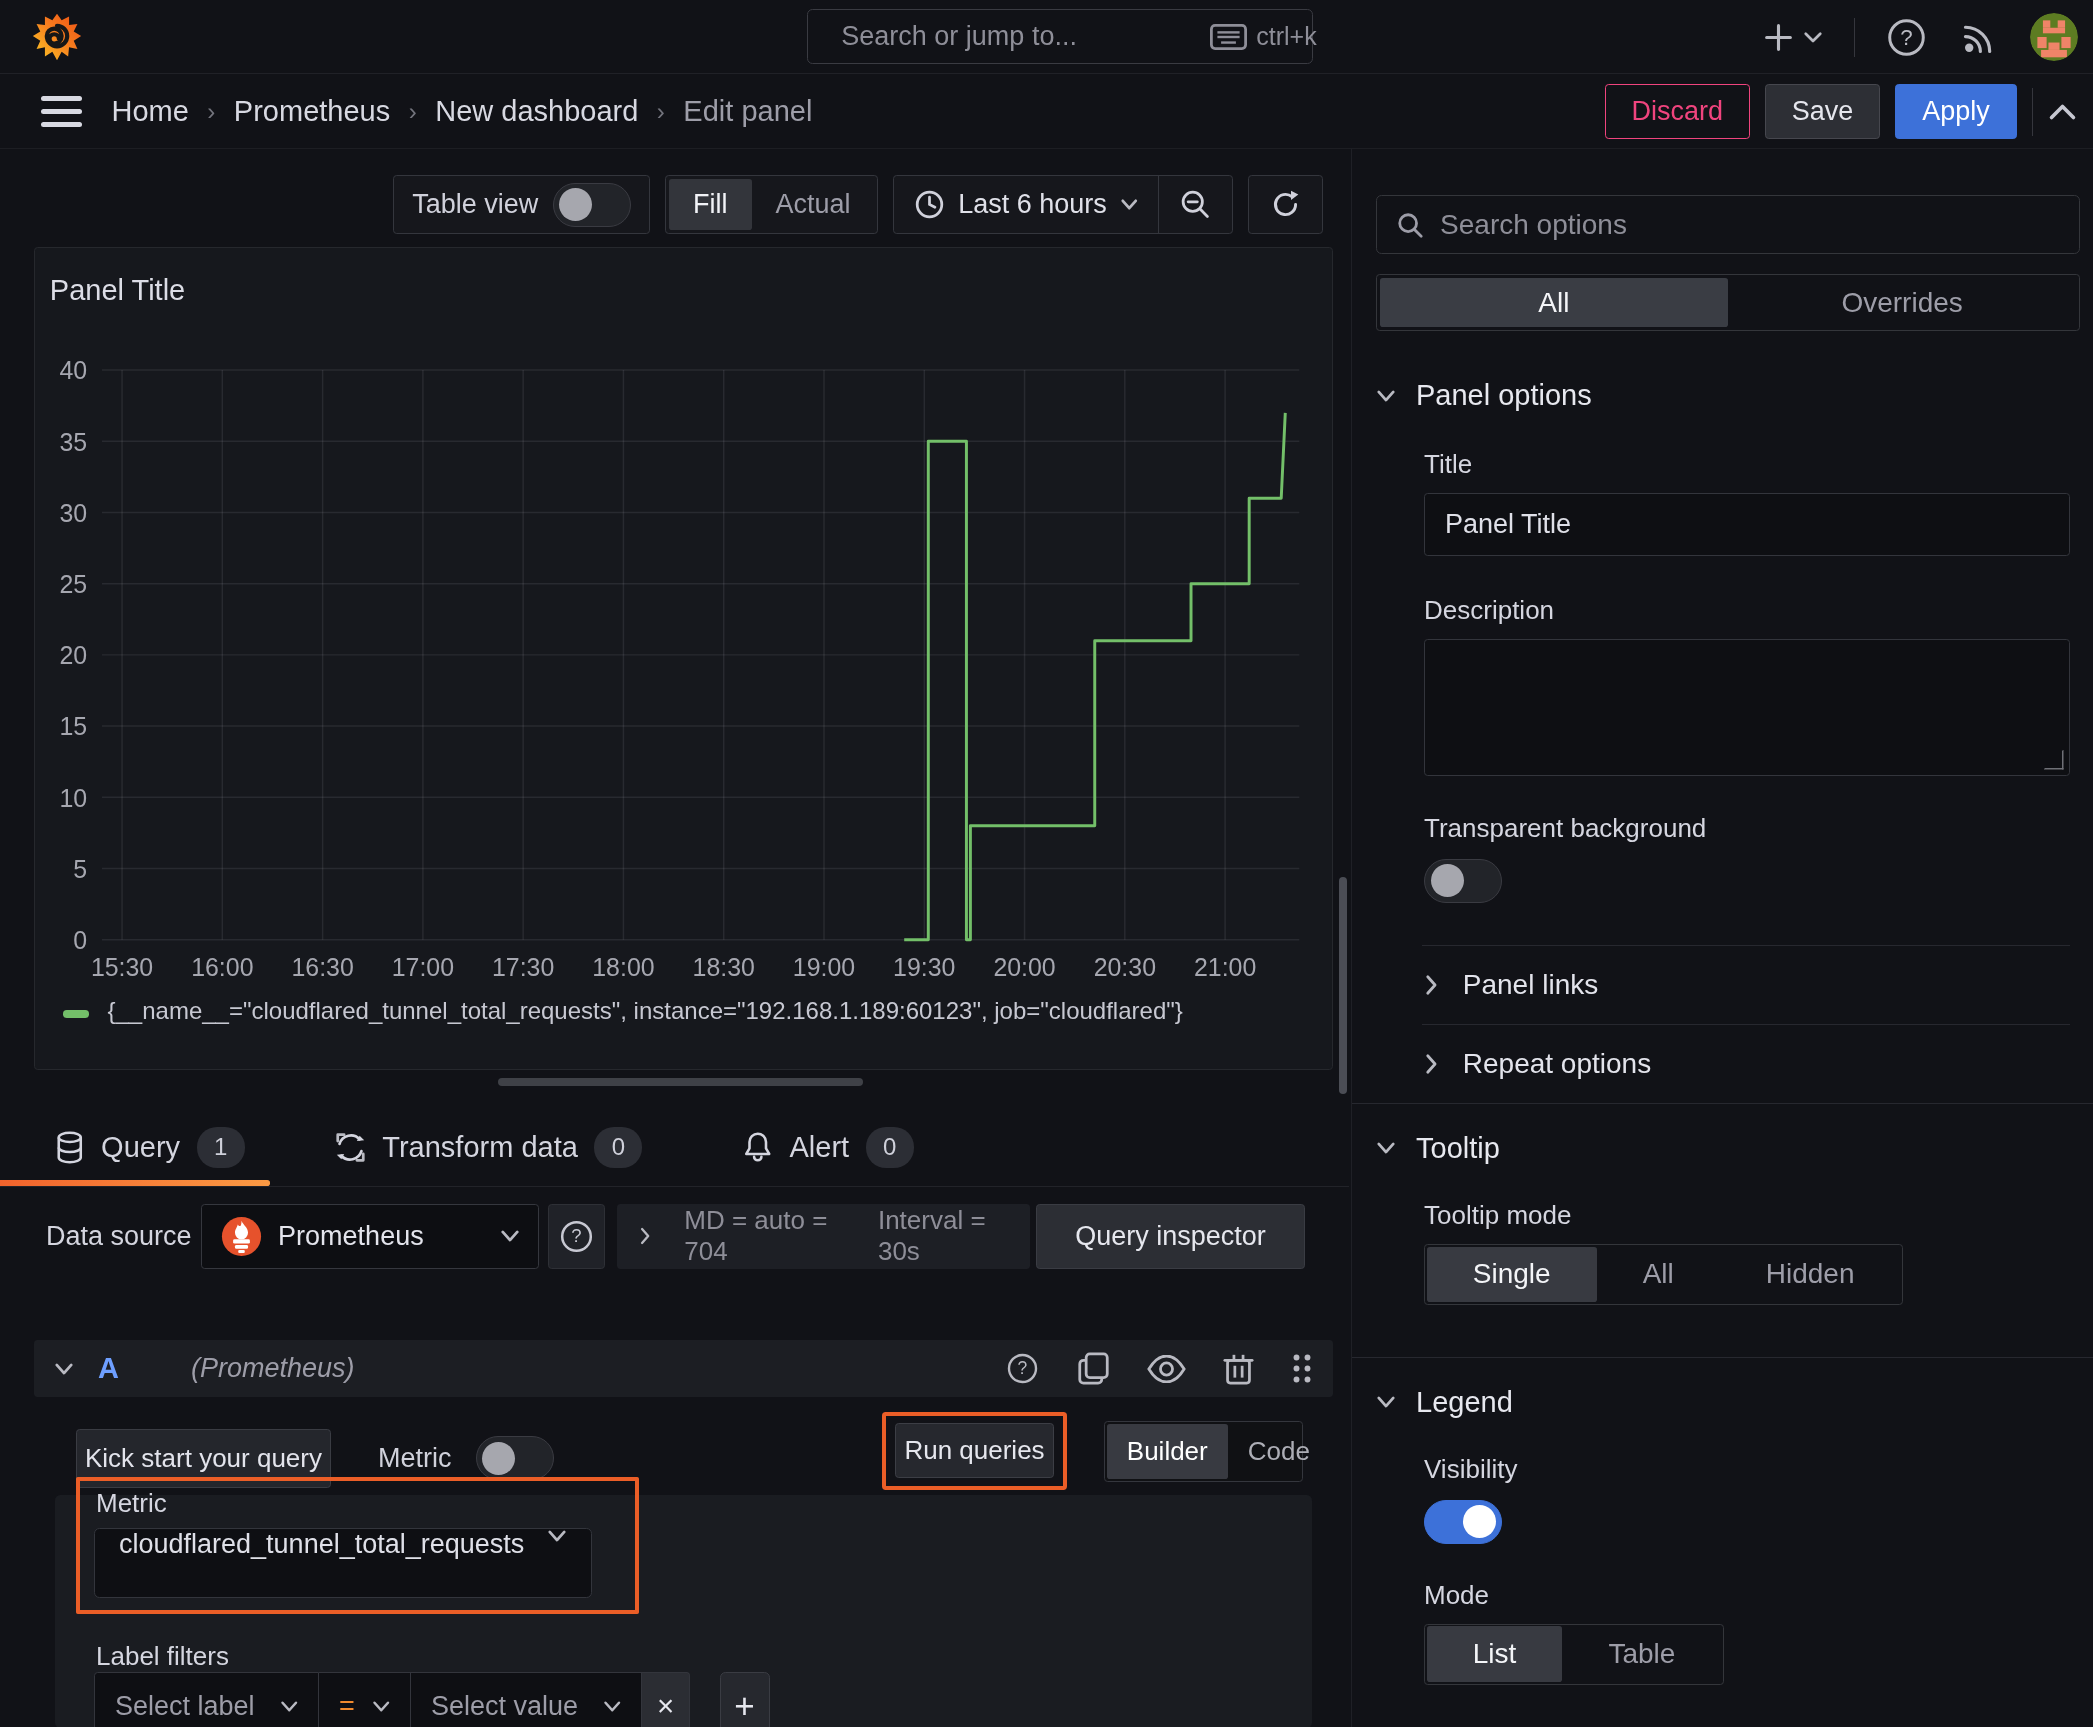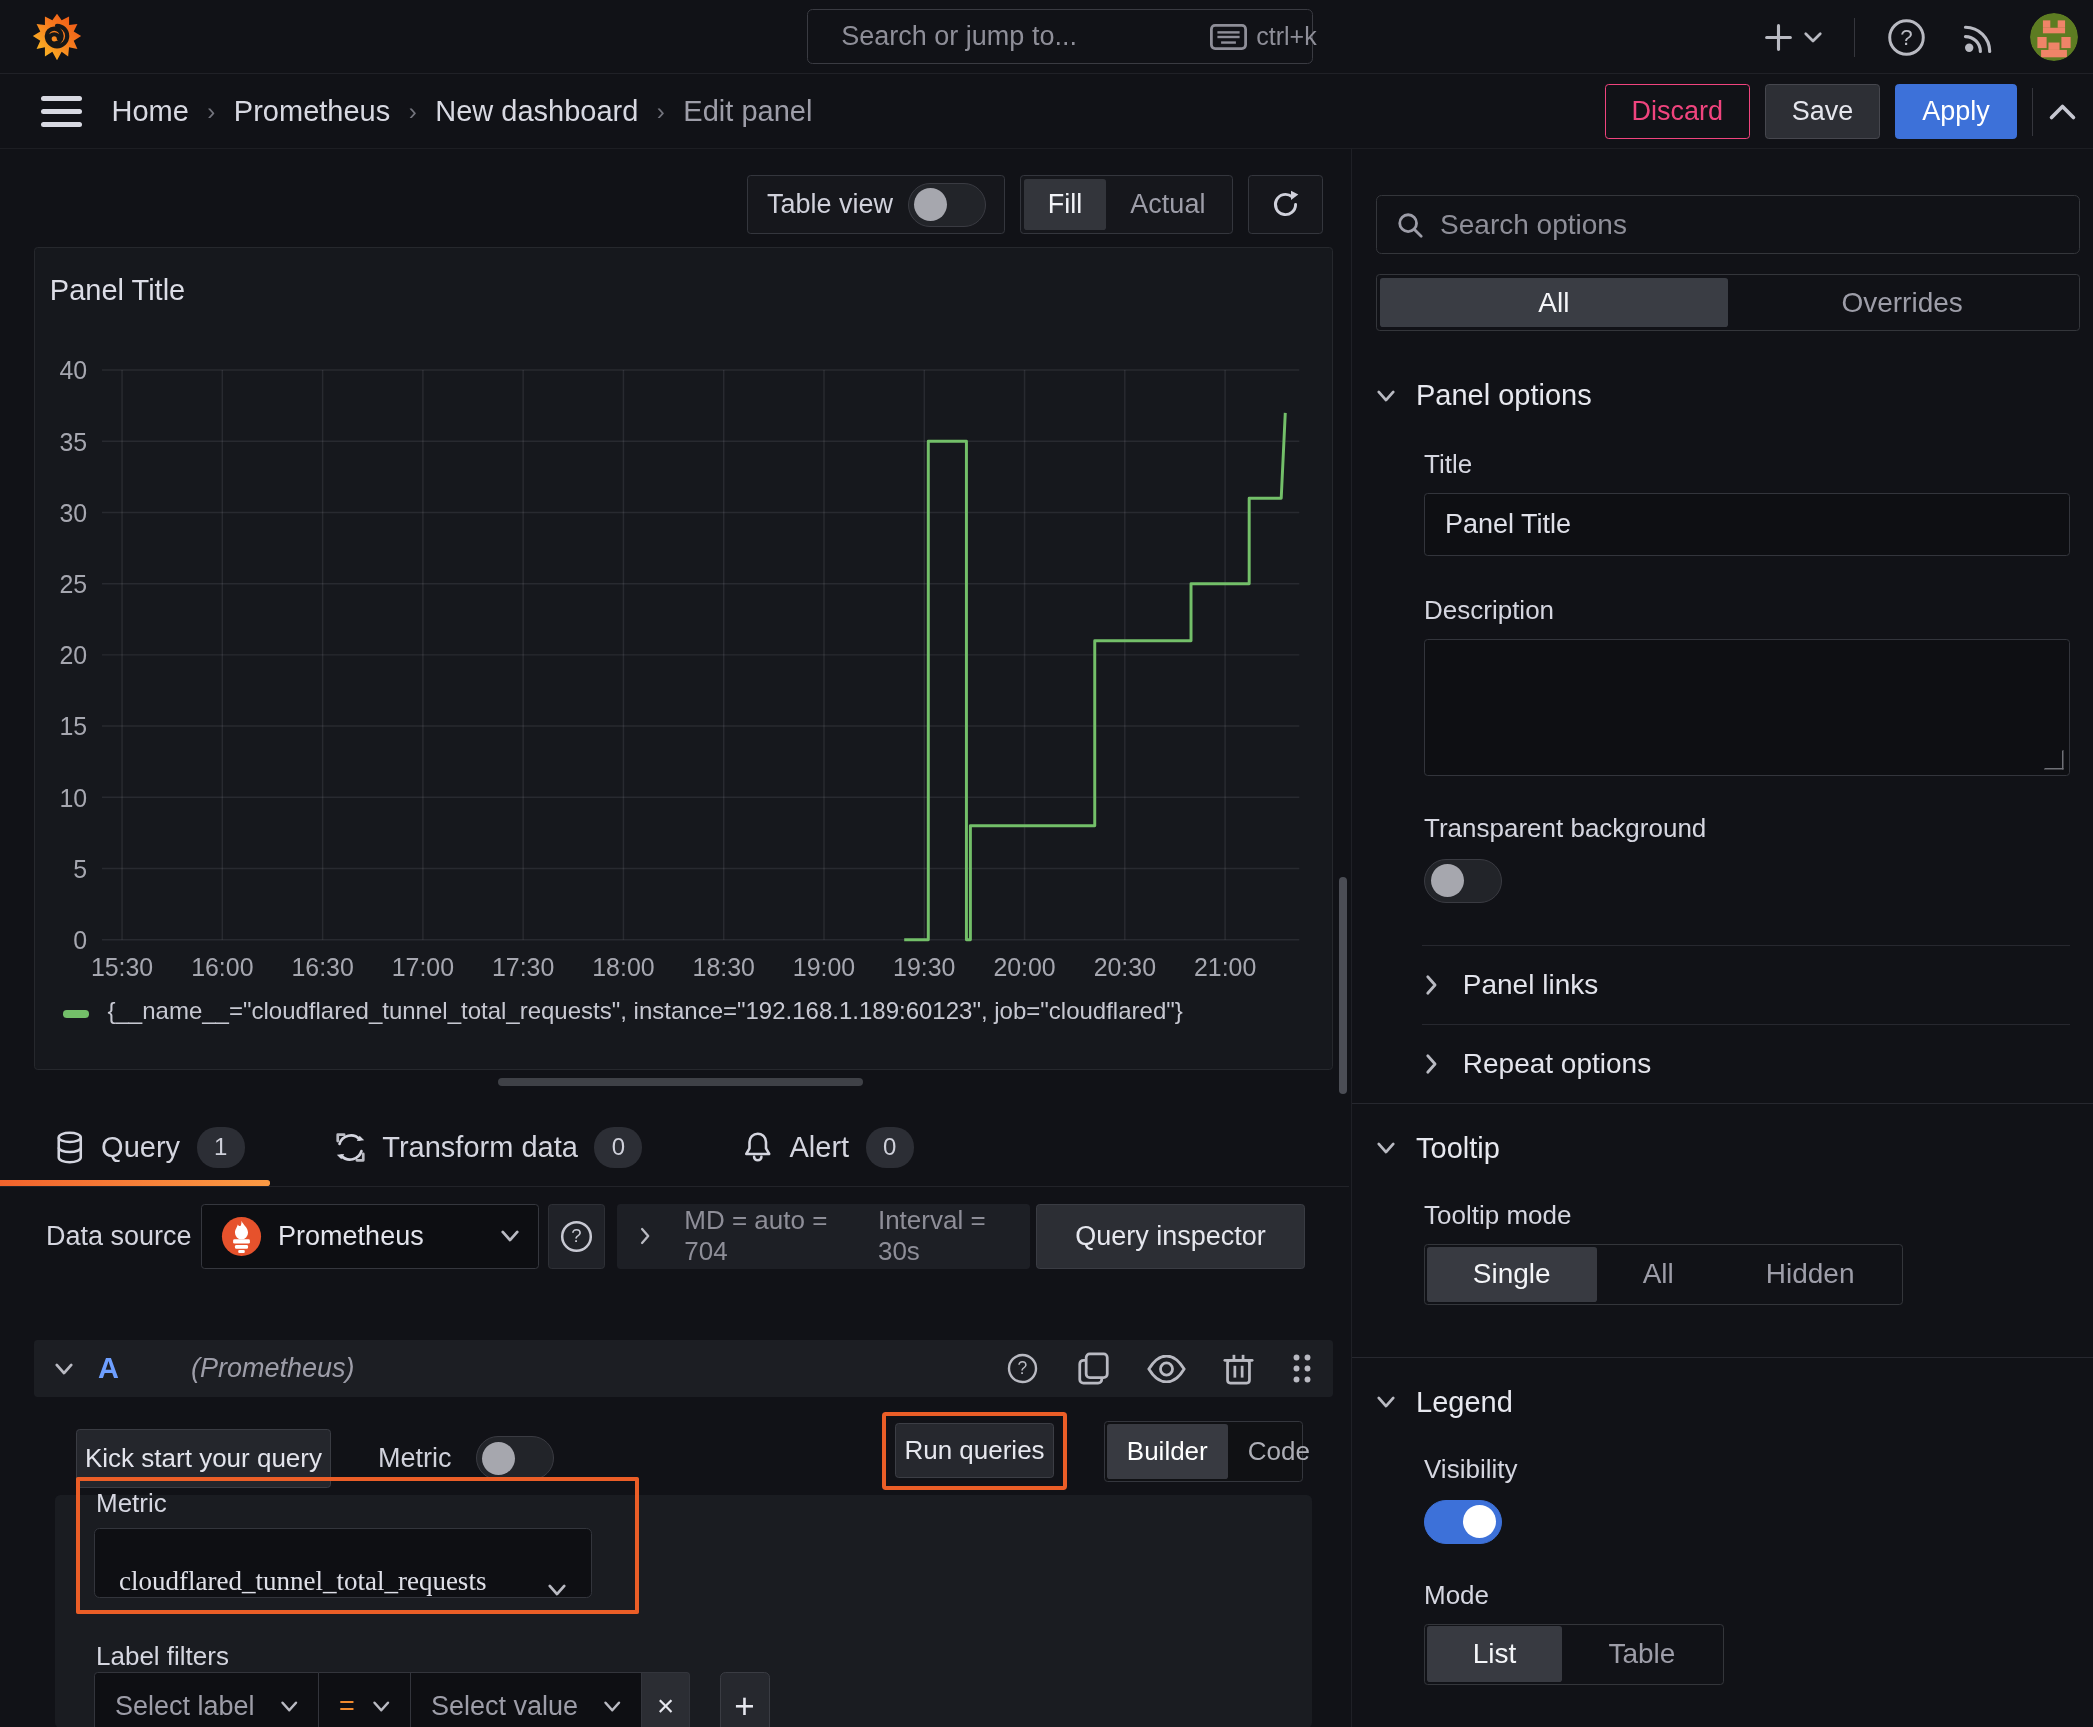--- a/index.html
+++ b/index.html
@@ -87,21 +87,21 @@
   .hl-runq { position:absolute; left:882px; top:0px; width:185px; height:78px; border:4.6px solid #eb5e27; border-radius:3.7px; }
   .runq-btn { position:absolute; left:895px; top:11px; width:159px; height:55px; background:#26282e; border:0.9px solid #3c3e45; border-radius:3.7px; display:flex; align-items:center; justify-content:center; font-size:26px; color:#e6e7ee; cursor:pointer; }
   .bc-group { position:absolute; left:1104px; top:9.2px; width:199px; height:61px; border:0.9px solid #34363d; border-radius:3.7px; background:#101114; display:flex; align-items:center; padding:1.8px; }
   .bc-seg { height:100%; display:flex; align-items:center; justify-content:center; font-size:26px; padding:0 20px; color:#adaeb6; cursor:pointer; }
   .bc-seg.active { background:#383a41; color:#ffffff; border-radius:2.8px; }
 
   .qbody { position:absolute; left:55px; top:1495px; width:1257px; height:233px; background:#1a1c21; border-radius:5.5px; }
   .hl-metric { position:absolute; left:76px; top:1477px; width:563px; height:137px; border:4.6px solid #eb5e27; border-radius:1.8px; z-index:3; pointer-events:none; }
   .field-label { font-size:26px; color:#d5d6e0; }
   .metric-label { position:absolute; left:96px; top:1488px; z-index:4; }
-  .metric-select { position:absolute; left:94px; top:1528px; width:498px; height:70px; background:#0e0f13; border:0.9px solid #33353c; border-radius:5.5px; display:flex; align-items:flex-end; padding:0 24px; gap:18.5px; z-index:4;font-family:Liberation Serif, serif; }
+  .metric-select { position:absolute; left:94px; top:1528px; width:498px; height:70px; background:#0e0f13; border:0.9px solid #33353c; border-radius:5.5px; display:flex; align-items:flex-start; padding:0 24px; gap:18.5px; z-index:4; }
   .metric-select .val { flex:1; font-size:27px; color:#dfe0e8; }
   .lf-label { position:absolute; left:96px; top:1641px; }
   .lf-row { position:absolute; left:94px; top:1672px; height:68px; display:flex; align-items:stretch; }
   .lf-select { background:#0e0f13; border:0.9px solid #33353c; display:flex; align-items:center; gap:16.6px; padding:0 20px; font-size:27px; color:#9d9da8; cursor:pointer; }
   .lf-select.first { border-radius:3.7px 0 0 3.7px; }
   .lf-op { color:#f08a2e; font-size:27px; }
   .lf-x { width:48px; background:#2b2d33; border:0.9px solid #33353c; border-left:none; border-radius:0 3.7px 3.7px 0; display:flex; align-items:center; justify-content:center; color:#e6e7ee; font-size:29.5px; cursor:pointer; }
   .lf-add { margin-left:29.5px; width:50px; background:#26282e; border:0.9px solid #3a3c43; border-radius:5.5px; display:flex; align-items:center; justify-content:center; color:#e6e7ee; font-size:35px; cursor:pointer; }
 
   
@@ -240,20 +240,40 @@
       <div class="tool-label">
         <span>Table view</span>
         <span class="toggle">
             <span class="knob"></span>
           </span>
       </div>
     </div>
     <div class="tool-group" style="padding:2.8px;">
       <div class="seg active">Fill</div>
       <div class="seg">Actual</div>
+    </div>
+    <div class="tool-group">
+      <div class="tg-item">
+        <svg width="31" height="31" viewBox="0 0 34 34">
+            <circle cx="17" cy="17" r="13.5" fill="none" stroke="#d0d1db" stroke-width="3"></circle>
+            <polyline points="17,9 17,17 23,20" fill="none" stroke="#d0d1db" stroke-width="3" stroke-linecap="round"></polyline>
+          </svg>
+        <span>Last 6 hours</span>
+        <svg width="18.5" height="13" viewBox="0 0 20 14">
+            <polyline points="3,3 10,11 17,3" class="chev"></polyline>
+          </svg>
+      </div>
+      <div class="tg-sep"></div>
+      <div class="tg-item">
+        <svg width="33" height="33" viewBox="0 0 36 36">
+            <circle cx="15" cy="15" r="10.5" fill="none" stroke="#d0d1db" stroke-width="3"></circle>
+            <line x1="10" y1="15" x2="20" y2="15" stroke="#d0d1db" stroke-width="3" stroke-linecap="round"></line>
+            <line x1="23" y1="23" x2="31" y2="31" stroke="#d0d1db" stroke-width="3" stroke-linecap="round"></line>
+          </svg>
+      </div>
     </div>
     <div class="tool-group">
       <div class="tg-item">
         <svg width="33" height="33" viewBox="0 0 36 36">
             <path d="M29 18 a11 11 0 1 1 -4 -8.5" fill="none" stroke="#d0d1db" stroke-width="3.2" stroke-linecap="round"></path>
             <polygon points="24,3 32,7 24,13" fill="#d0d1db"></polygon>
           </svg>
       </div>
     </div>
   </div>

